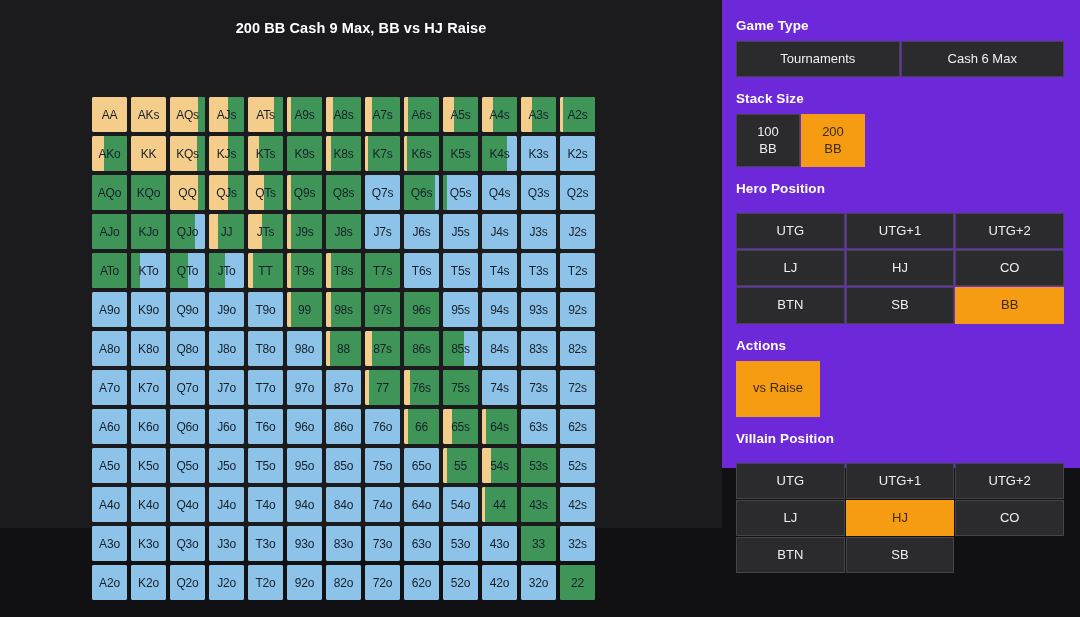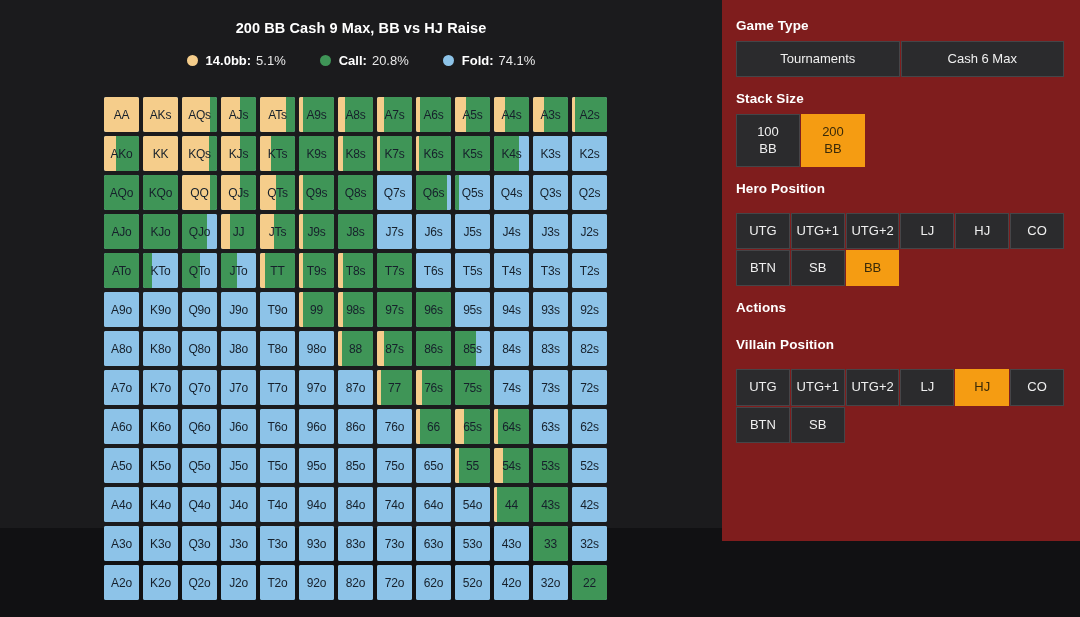--- a/index.html
+++ b/index.html
@@ -32,21 +32,21 @@
     gap: 34px;
     margin-top: 17px;
   }
   .legend-item { display: flex; align-items: center; gap: 8px; }
   .legend-dot { width: 11px; height: 11px; border-radius: 50%; display: block; }
   .legend-label { color: #ffffff; font-size: 13px; font-weight: bold; }
   .legend-value { color: #e8e8e8; font-size: 13px; margin-left: -3px; }
 
   .grid-wrap {
     position: absolute;
-    left: 104px; top: 97px;
+    left: 92px; top: 97px;
     width: 507px;
   }
   .grid {
     display: grid;
     grid-template-columns: repeat(13, 35px);
     grid-template-rows: repeat(13, 35px);
     gap: 4px;
   }
   .cell {
     position: relative;
@@ -62,22 +62,22 @@
     font-size: 12px;
     font-weight: 500;
     color: #16202b;
     letter-spacing: -.2px;
     z-index: 3;
     white-space: nowrap;
   }
 
   
   .right-panel {
-    width: 358px; height: 541px;
-    background: #7f1d1d;
+    width: 358px; height: 468px;
+    background: #6d28d9;
     padding: 18px 16px 0 14px;
   }
   .section { margin-bottom: 14px; }
   .section-title {
     color: #ffffff;
     font-size: 13.5px;
     font-weight: bold;
     margin-bottom: 8px;
     letter-spacing: .1px;
   }
@@ -95,51 +95,34 @@
   }
   .btn.active {
     background: #f59c12;
     border-color: #f59c12;
     color: #3a2a08;
   }
   .gametype-row .btn { flex: 1; }
   .stack-row .btn { width: 64px; padding: 9px 4px; }
   .pos-grid {
     display: grid;
-    grid-template-columns: repeat(6, 1fr);
+    grid-template-columns: repeat(3, 1fr);
     gap: 1px;
     margin-top: 17px;
   }
   .actions-row .btn { width: 84px; height: 56px; display: flex; align-items: center; justify-content: center; }
   .two-line { white-space: pre-line; text-align: center; }
 </style>
 </head>
 <body>
 
 <div id="root">
 
   <div class="left-panel">
     <div class="chart-title">200 BB Cash 9 Max, BB vs HJ Raise</div>
-    <div class="legend" id="legend">
-        <div class="legend-item">
-          <span class="legend-dot" style="background: rgb(245, 205, 139);"></span>
-          <span class="legend-label">14.0bb:</span>
-          <span class="legend-value">5.1%</span>
-        </div>
-        <div class="legend-item">
-          <span class="legend-dot" style="background: rgb(63, 149, 87);"></span>
-          <span class="legend-label">Call:</span>
-          <span class="legend-value">20.8%</span>
-        </div>
-        <div class="legend-item">
-          <span class="legend-dot" style="background: rgb(141, 195, 232);"></span>
-          <span class="legend-label">Fold:</span>
-          <span class="legend-value">74.1%</span>
-        </div>
-      </div>
     <div class="grid-wrap">
       <div class="grid" id="grid">
           <div class="cell">
             <div class="seg" style="left: 0%; width: 100%; background: rgb(245, 205, 139);"></div>
             <span class="cell-label">AA</span>
           </div>
           <div class="cell">
             <div class="seg" style="left: 0%; width: 100%; background: rgb(245, 205, 139);"></div>
             <span class="cell-label">AKs</span>
           </div>
@@ -894,20 +877,21 @@
           <div class="btn">CO</div>
           <div class="btn">BTN</div>
           <div class="btn">SB</div>
           <div class="btn active">BB</div>
         </div>
     </div>
 
     <div class="section">
       <div class="section-title">Actions</div>
       <div class="btn-row actions-row" id="actions-row">
+          <div class="btn active">vs Raise</div>
         </div>
     </div>
 
     <div class="section">
       <div class="section-title">Villain Position</div>
       <div class="pos-grid" id="villain-row">
           <div class="btn">UTG</div>
           <div class="btn">UTG+1</div>
           <div class="btn">UTG+2</div>
           <div class="btn">LJ</div>

